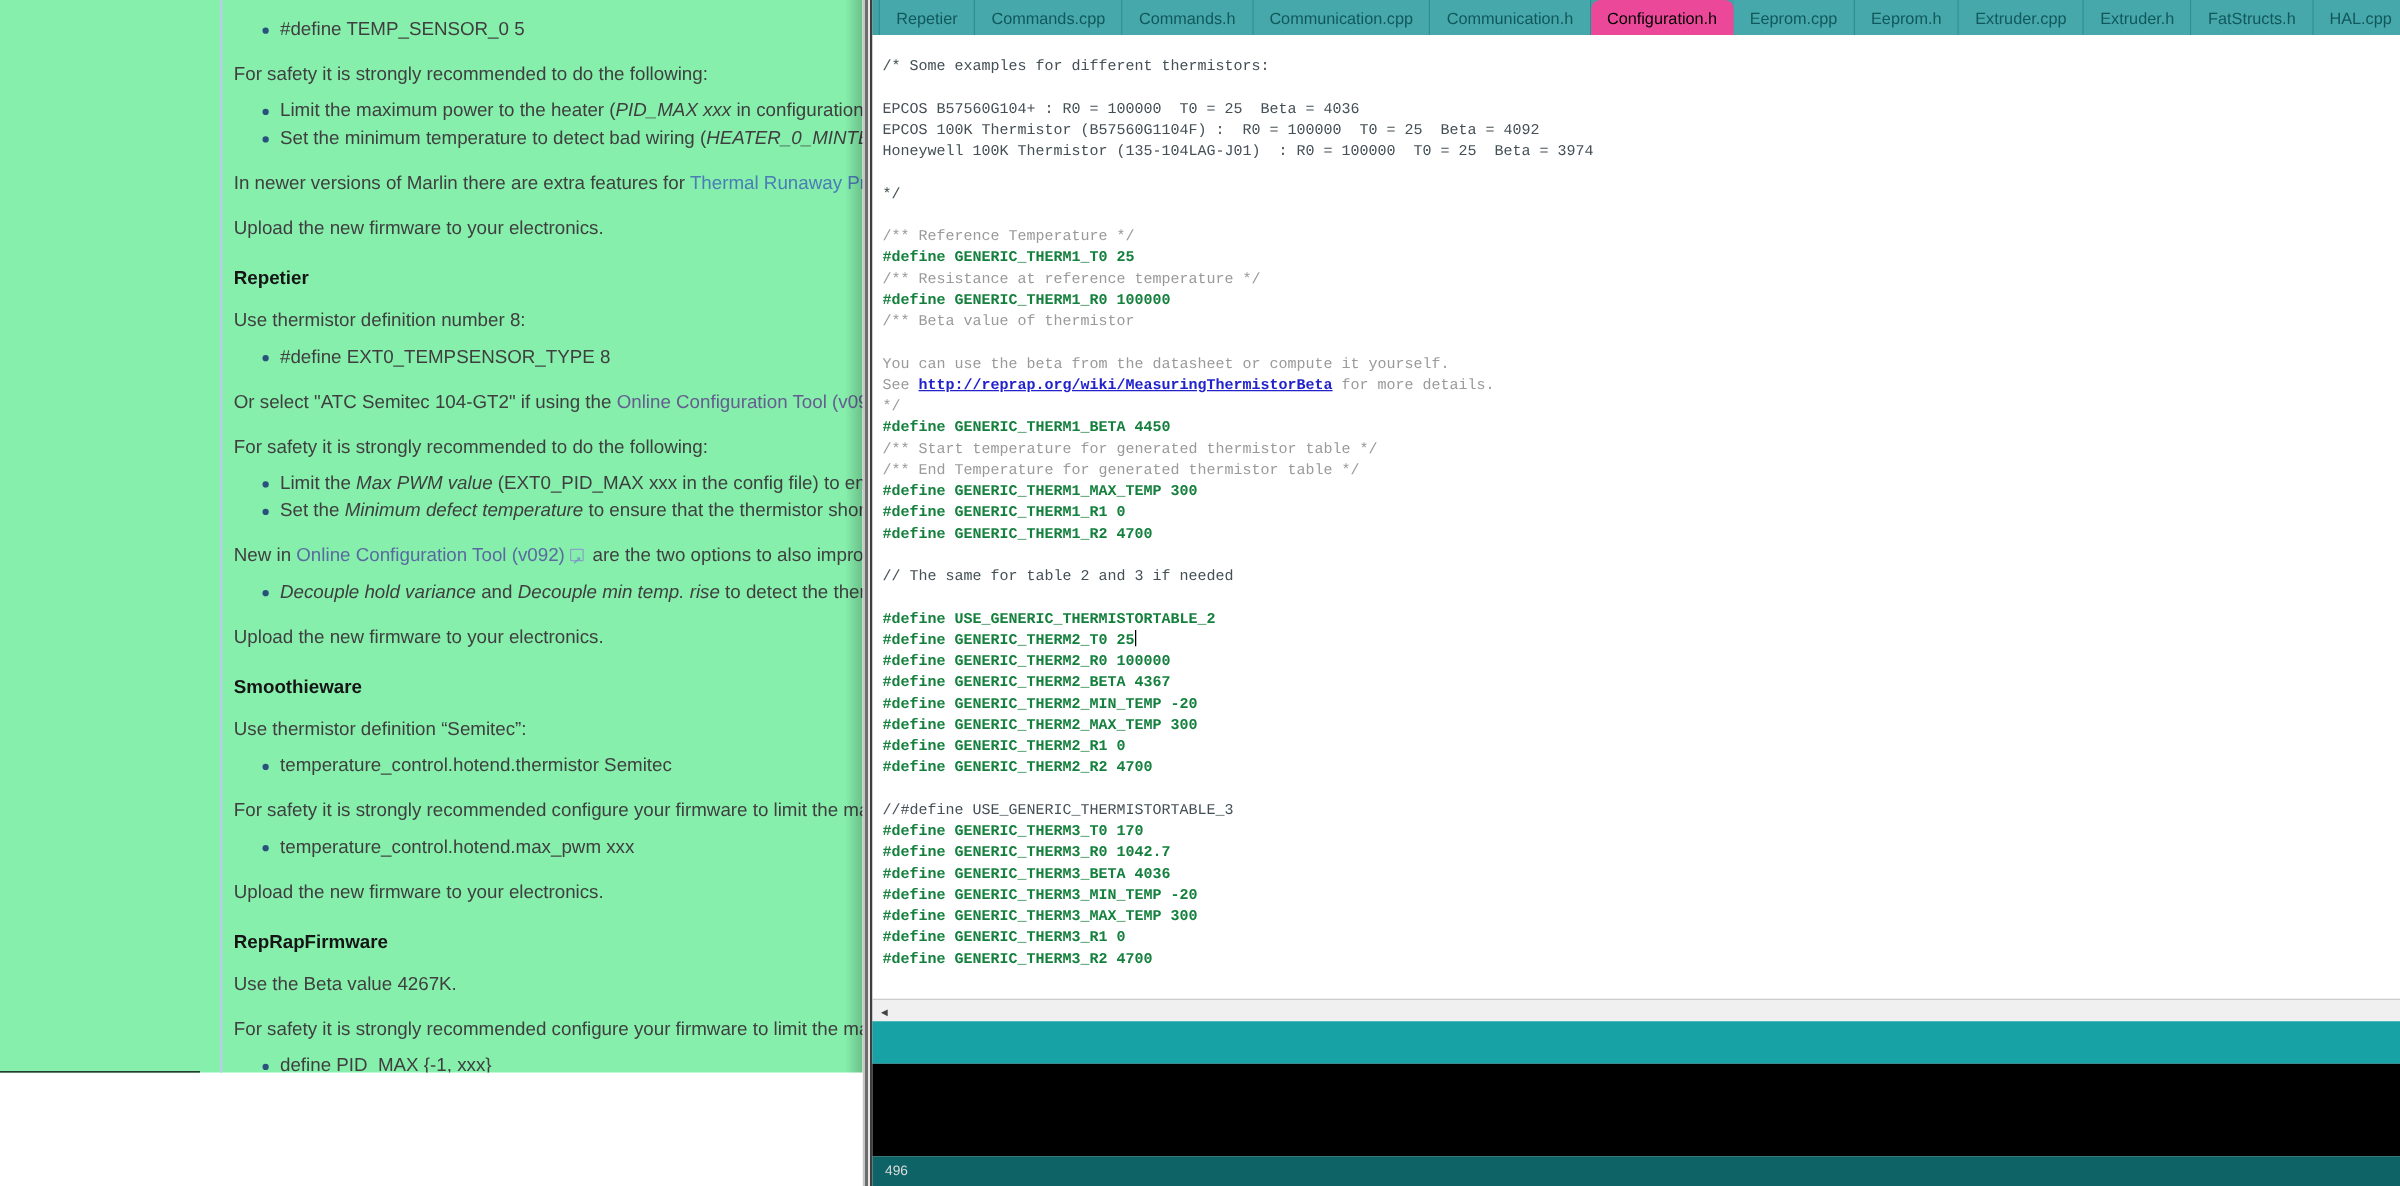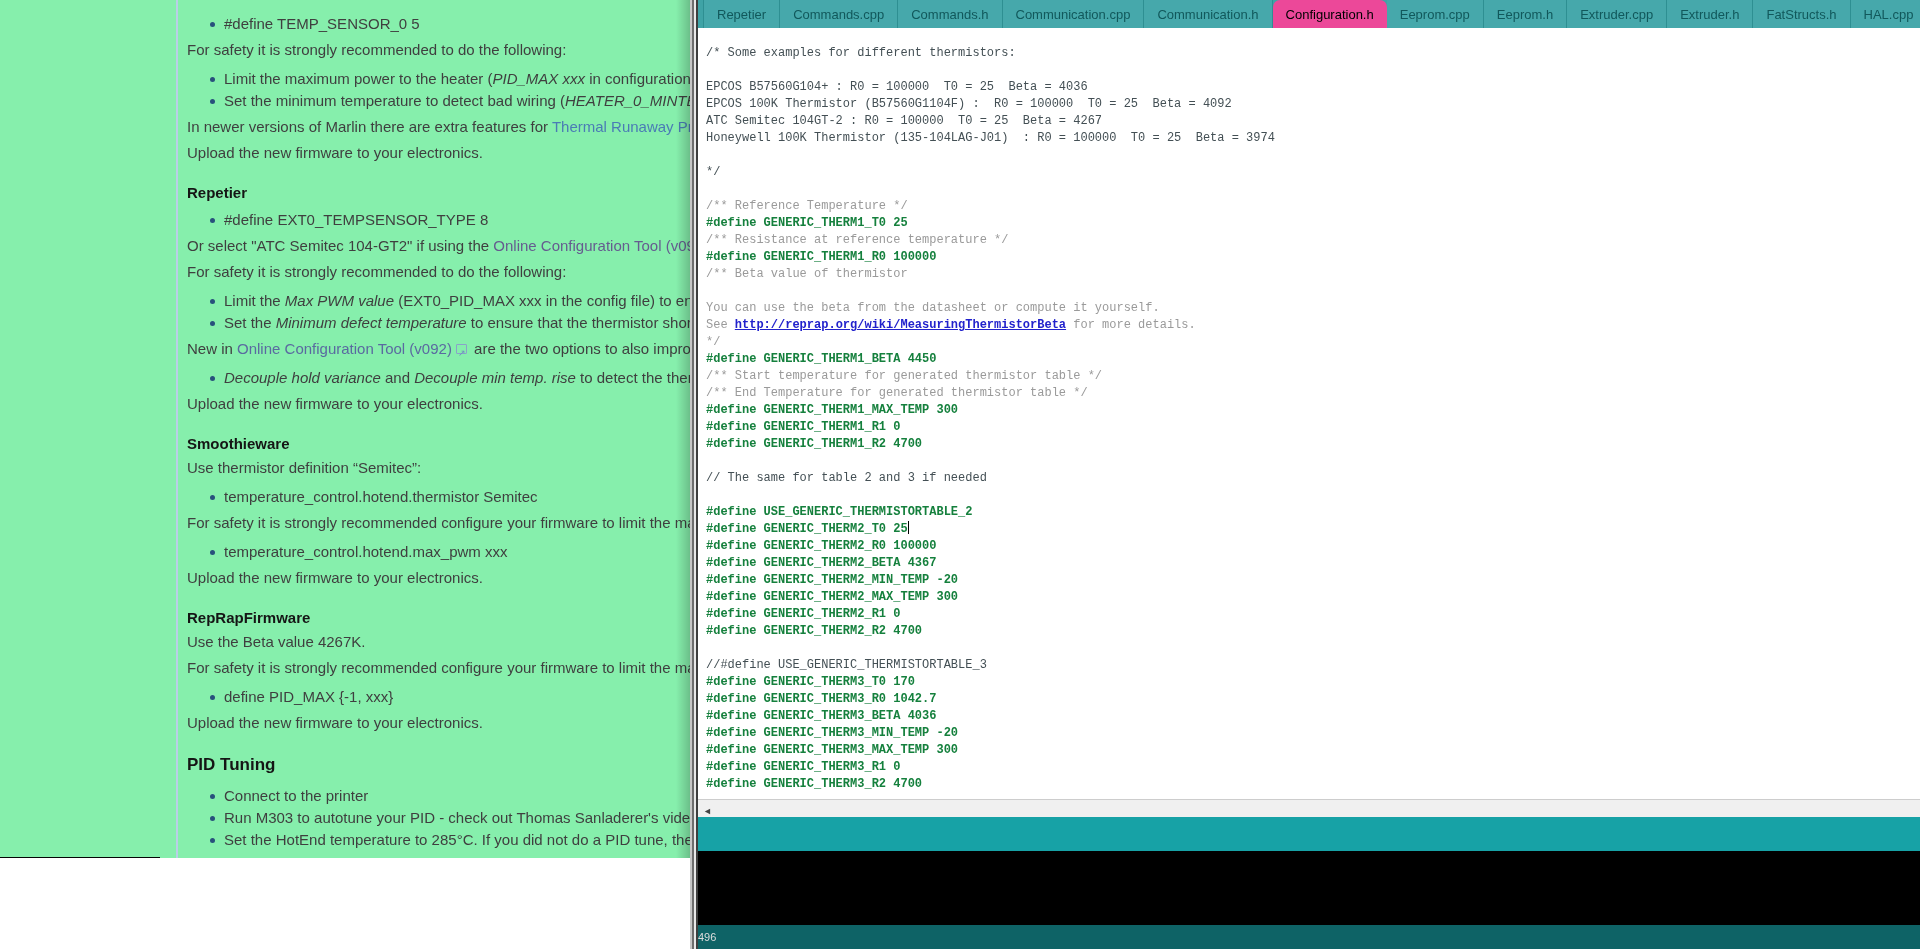--- a/index.html
+++ b/index.html
@@ -11,21 +11,21 @@
   html,body{width:1920px; height:949px; overflow:hidden; background:#fff;
     font-family:"Liberation Sans", sans-serif;}
   
   .page{position:absolute; left:0; top:0; width:690px; height:858px; background:#86efac; overflow:hidden;}
   .blue-rule{position:absolute; left:176px; top:0; width:2px; height:949px; background:var(--rule,#b9cfe7);}
   .black-box{position:absolute; left:0; top:857px; width:160px; height:92px; background:#050505;}
   .edge-shadow{position:absolute; right:0; top:0; width:14px; height:949px;
     background:linear-gradient(90deg, rgba(0,0,0,0) 0%, rgba(0,0,0,0.20) 100%);}
   .article{position:absolute; left:187px; top:0; width:640px; padding-top:6px;
     color:#3f3f3f; font-size:15px;}
-  .article p{line-height:22px; margin-top:4px; white-space:nowrap;}
+  .article p{line-height:22px; margin-top:14px; white-space:nowrap;}
   .article h4{font-size:15px; line-height:18px; margin-top:20px; color:#151515; font-weight:bold;}
   .article h2{font-size:17px; line-height:26px; margin-top:18px; color:#151515; font-weight:bold;}
   .article ul{list-style:none; margin-top:7px; padding-left:37px;}
   .article li{line-height:22px; white-space:nowrap; position:relative;}
   .article li::before{content:""; position:absolute; left:-14px; top:9px; width:5px; height:5px;
     border-radius:50%; background:#28517c;}
   .i{font-style:italic;margin-top:10px;}
   .lnk-b{color:var(--wl-blue,#4a7cb5);}
   .lnk-p{color:var(--wl-purple,#655c8f);}
   .lnk-b2{color:var(--wl-blue2,#5a6aa0);}
@@ -51,39 +51,40 @@
   .doc{color:#9a9a9a;}
   .def{color:#15803d; font-weight:bold;}
   .lnk{color:var(--code-link,#2222cc); font-weight:bold; text-decoration:underline;}
   .caret{display:inline-block; width:1px; height:13px; background:#000; vertical-align:-2px;}
   .hscroll{position:absolute; left:0; right:0; top:799px; height:18px; background:#f0f0f0;
     border-top:1px solid #cdcdcd;}
   .hscroll .arr{font-size:9px; color:#444; line-height:17px; padding-left:5px; display:inline-block;}
   .tealband{position:absolute; left:0; right:0; top:817px; height:34px; background:var(--band,#17a2a6);}
   .console{position:absolute; left:0; right:0; top:851px; height:74px; background:var(--console,#000);}
   .statusbar{position:absolute; left:0; right:0; top:925px; height:24px; background:var(--status,#0e6366);
-    color:#ddd; font-size:11px; line-height:24px; }
+    color:#ddd; font-size:11px; line-height:24px; padding-left:10px;}
 </style>
 </head>
 <body>
 
 <div class="page">
   <div class="blue-rule"></div>
   <div class="article">
       <ul>
         <li><span>#define TEMP_SENSOR_0 5</span></li>
       </ul>
       <p><span>For safety it is strongly recommended to do the following:</span></p>
       <ul>
         <li><span>Limit the maximum power to the heater (</span><span class="i">PID_MAX xxx</span><span> in configuration.h)</span></li>
         <li><span>Set the minimum temperature to detect bad wiring (</span><span class="i">HEATER_0_MINTEMP 5</span></li>
       </ul>
       <p><span>In newer versions of Marlin there are extra features for </span><span class="lnk-b">Thermal Runaway Prote</span></p>
       <p><span>Upload the new firmware to your electronics.</span></p>
       <h4><span>Repetier</span></h4>
+      <p><span>Use thermistor definition number 8:</span></p>
       <ul>
         <li><span>#define EXT0_TEMPSENSOR_TYPE 8</span></li>
       </ul>
       <p><span>Or select "ATC Semitec 104-GT2" if using the </span><span class="lnk-p">Online Configuration Tool (v091)</span></p>
       <p><span>For safety it is strongly recommended to do the following:</span></p>
       <ul>
         <li><span>Limit the </span><span class="i">Max PWM value</span><span> (EXT0_PID_MAX xxx in the config file) to ensure th</span></li>
         <li><span>Set the </span><span class="i">Minimum defect temperature</span><span> to ensure that the thermistor shorting o</span></li>
       </ul>
       <p><span>New in </span><span class="lnk-b2">Online Configuration Tool (v092)</span><span class="ext"></span><span> are the two options to also improve sa</span></p>
@@ -134,21 +135,20 @@
         <div class="tab">Extruder.cpp</div>
         <div class="tab">Extruder.h</div>
         <div class="tab">FatStructs.h</div>
         <div class="tab">HAL.cpp</div>
       </div>
     <div class="code">
         <div class="cl"><span class="cm">/* Some examples for different thermistors:</span></div>
         <div class="cl"><span class="">&nbsp;</span></div>
         <div class="cl"><span class="cm">EPCOS B57560G104+ : R0 = 100000  T0 = 25  Beta = 4036</span></div>
         <div class="cl"><span class="cm">EPCOS 100K Thermistor (B57560G1104F) :  R0 = 100000  T0 = 25  Beta = 4092</span></div>
-        <div class="cl"><span class="cm">ATC Semitec 104GT-2 : R0 = 100000  T0 = 25  Beta = 4267</span></div>
         <div class="cl"><span class="cm">Honeywell 100K Thermistor (135-104LAG-J01)  : R0 = 100000  T0 = 25  Beta = 3974</span></div>
         <div class="cl"><span class="">&nbsp;</span></div>
         <div class="cl"><span class="cm">*/</span></div>
         <div class="cl"><span class="">&nbsp;</span></div>
         <div class="cl"><span class="doc">/** Reference Temperature */</span></div>
         <div class="cl"><span class="def">#define GENERIC_THERM1_T0 25</span></div>
         <div class="cl"><span class="doc">/** Resistance at reference temperature */</span></div>
         <div class="cl"><span class="def">#define GENERIC_THERM1_R0 100000</span></div>
         <div class="cl"><span class="doc">/** Beta value of thermistor</span></div>
         <div class="cl"><span class="">&nbsp;</span></div>

